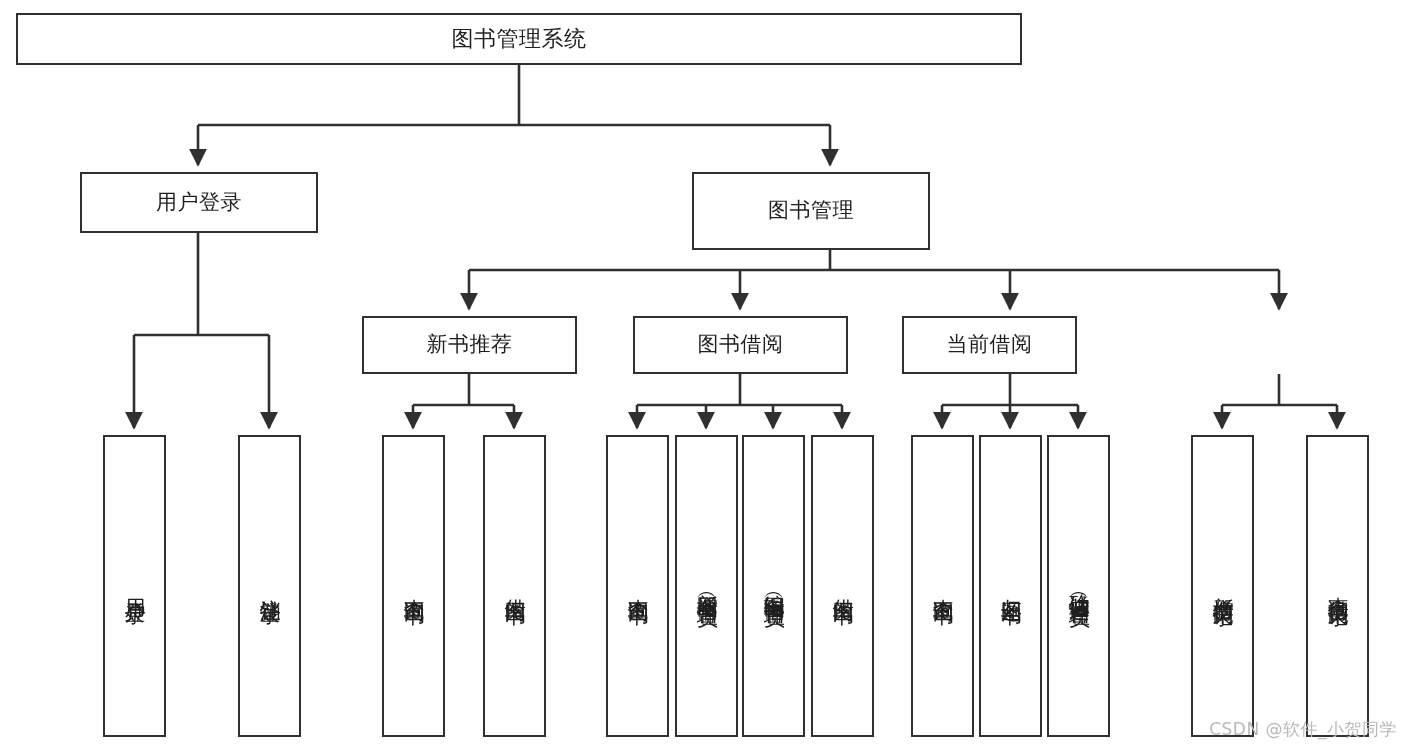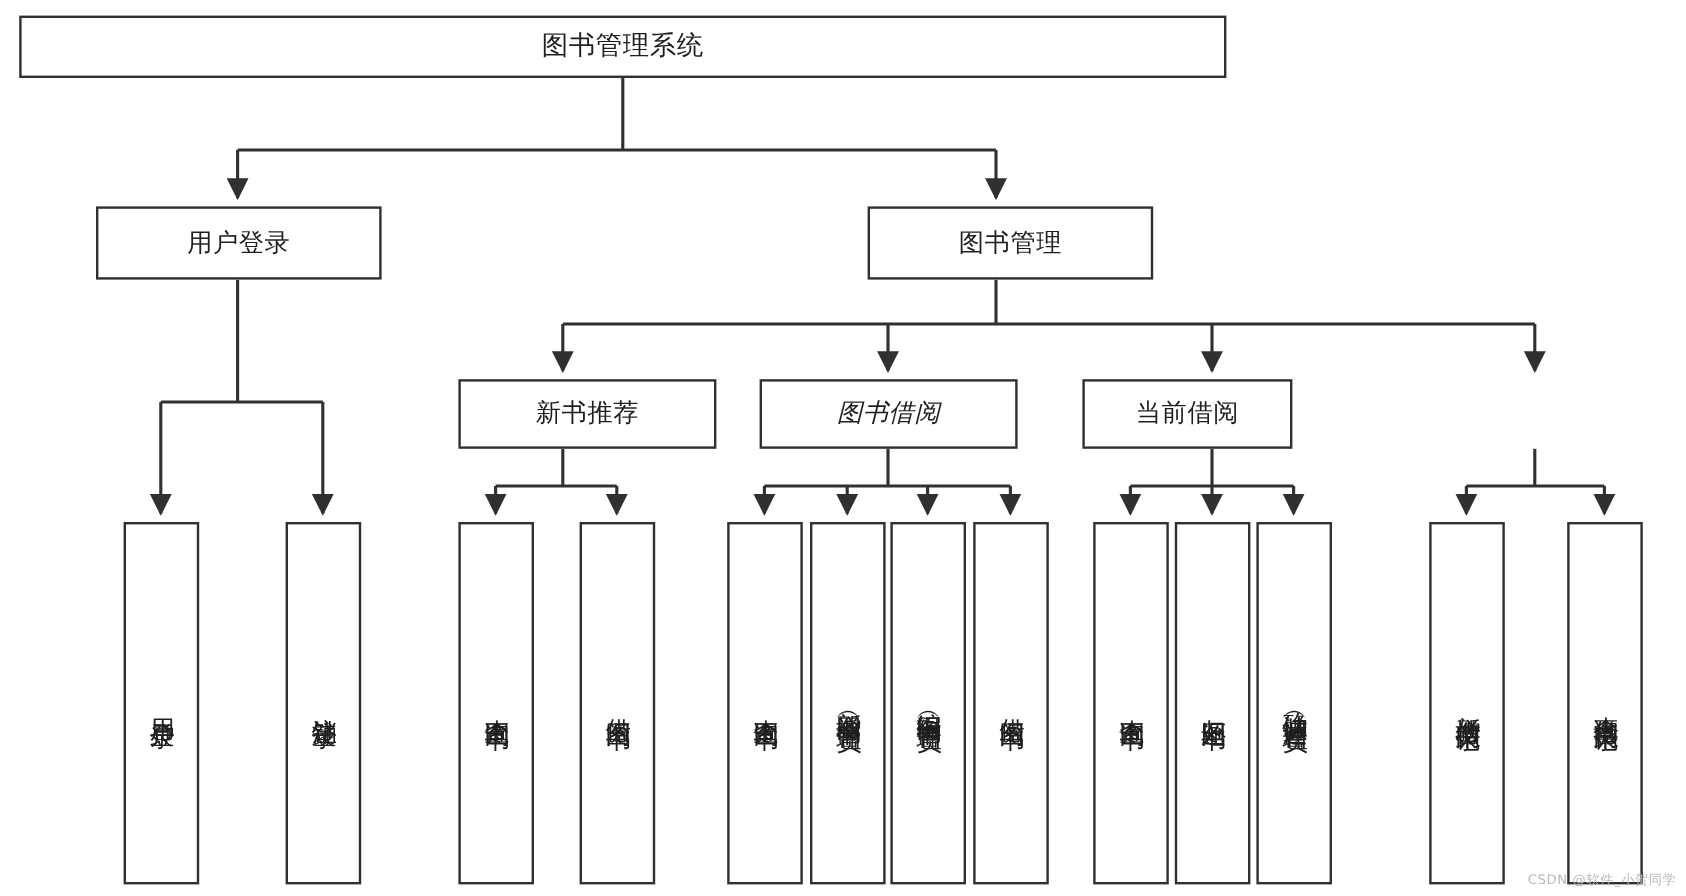--- a/index.html
+++ b/index.html
@@ -54,21 +54,21 @@
   }
   .node.vert .vtext {
     writing-mode: vertical-rl;
     text-orientation: upright;
     white-space: nowrap;
   }
   .watermark {
     position: absolute;
     right: 8px;
     bottom: 6px;
-    font-size: 11px;
+    font-size: 17px;
     color: #b9b9b9;
     letter-spacing: 0.5px;
     white-space: nowrap;
   }
 </style>
 </head>
 <body>
 
 <div id="canvas">
 
@@ -121,24 +121,24 @@
       <path d="M 1279 374 L 1279 405"></path>
       <path d="M 1222 405 L 1337 405"></path>
       <path d="M 1222 405 L 1222 428" marker-end="url(#arrow)"></path>
       <path d="M 1337 405 L 1337 428" marker-end="url(#arrow)"></path>
     </g>
   </svg>
 
   <div class="node horiz root" style="left:16px; top:13px; width:1006px; height:52px;">图书管理系统</div>
 
   <div class="node horiz" style="left:80px; top:172px; width:238px; height:61px;">用户登录</div>
-  <div class="node horiz" style="left:723px; top:172px; width:238px; height:61px;">图书管理</div>
+  <div class="node horiz" style="left:692px; top:172px; width:238px; height:78px;">图书管理</div>
 
-  <div class="node horiz" style="left:362px; top:316px; width:215px; height:58px;margin-left:20px;">新书推荐</div>
-  <div class="node horiz" style="left:633px; top:316px; width:215px; height:58px;font-style:italic;">图书借阅</div>
+  <div class="node horiz" style="left:362px; top:316px; width:215px; height:58px;">新书推荐</div>
+  <div class="node horiz" style="left:633px; top:316px; width:215px; height:58px;">图书借阅</div>
   <div class="node horiz" style="left:902px; top:316px; width:175px; height:58px;">当前借阅</div>
 
   <div class="node vert" style="left:103px; top:435px; width:63px; height:302px;">
     <span class="vtext">用户登录</span>
   </div>
   <div class="node vert" style="left:238px; top:435px; width:63px; height:302px;">
     <span class="vtext">注销登录</span>
   </div>
 
   <div class="node vert" style="left:382px; top:435px; width:63px; height:302px;">

